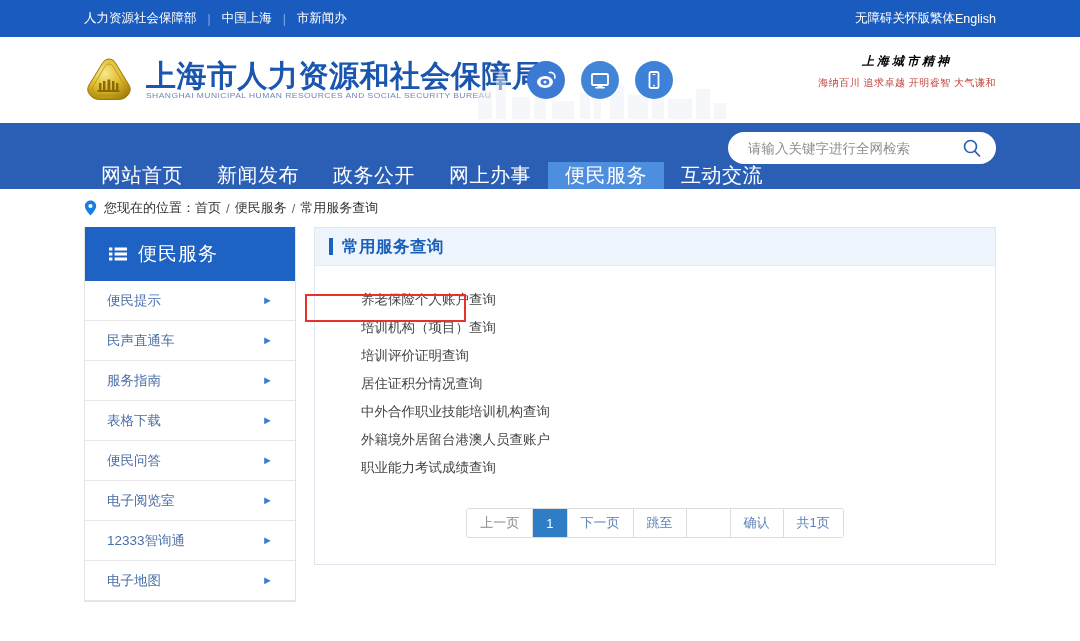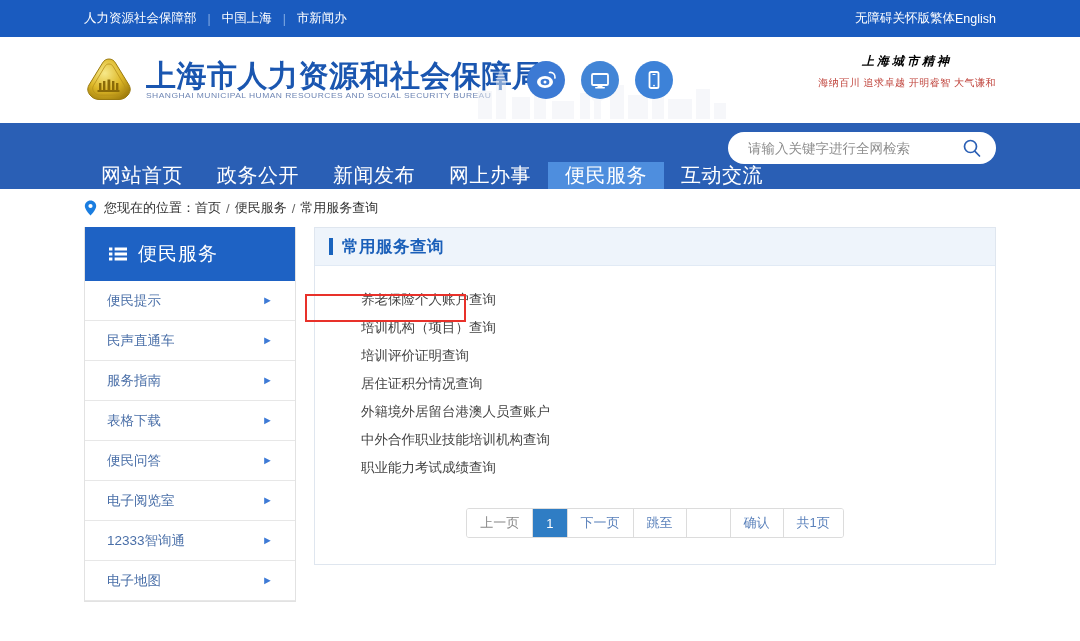--- a/index.html
+++ b/index.html
@@ -394,22 +394,22 @@
 
   <div class="spirit">
     <div class="spirit-title">上海城市精神</div>
     <div class="spirit-sub">海纳百川 追求卓越 开明睿智 大气谦和</div>
   </div>
 </div>
 
 <div class="navbar">
   <div class="nav-items">
     <a href="#" class="nav-item">网站首页</a>
+    <a href="#" class="nav-item">新闻发布</a>
     <a href="#" class="nav-item">政务公开</a>
-    <a href="#" class="nav-item">新闻发布</a>
     <a href="#" class="nav-item">网上办事</a>
     <a href="#" class="nav-item active">便民服务</a>
     <a href="#" class="nav-item">互动交流</a>
   </div>
   <div class="search-box">
     <input class="search-input" type="text" placeholder="请输入关键字进行全网检索" style="">
     <svg class="search-icon" viewBox="0 0 20 20">
       <circle cx="8.5" cy="8.5" r="6" fill="none" stroke="#2a5fb5" stroke-width="1.7"></circle>
       <line x1="13" y1="13.4" x2="17.5" y2="18" stroke="#2a5fb5" stroke-width="1.7" stroke-linecap="round"></line>
     </svg>
@@ -491,24 +491,24 @@
       <div class="link-row">
         <a href="#">培训机构（项目）查询</a>
       </div>
       <div class="link-row">
         <a href="#">培训评价证明查询</a>
       </div>
       <div class="link-row">
         <a href="#">居住证积分情况查询</a>
       </div>
       <div class="link-row">
+        <a href="#">中外合作职业技能培训机构查询</a>
+      </div>
+      <div class="link-row">
         <a href="#">外籍境外居留台港澳人员查账户</a>
-      </div>
-      <div class="link-row">
-        <a href="#">中外合作职业技能培训机构查询</a>
       </div>
       <div class="link-row">
         <a href="#">职业能力考试成绩查询</a>
       </div>
 
       <div class="highlight-box" style="top:28px;"></div>
     </div>
 
     <div class="pager-wrap">
       <div class="pager">

